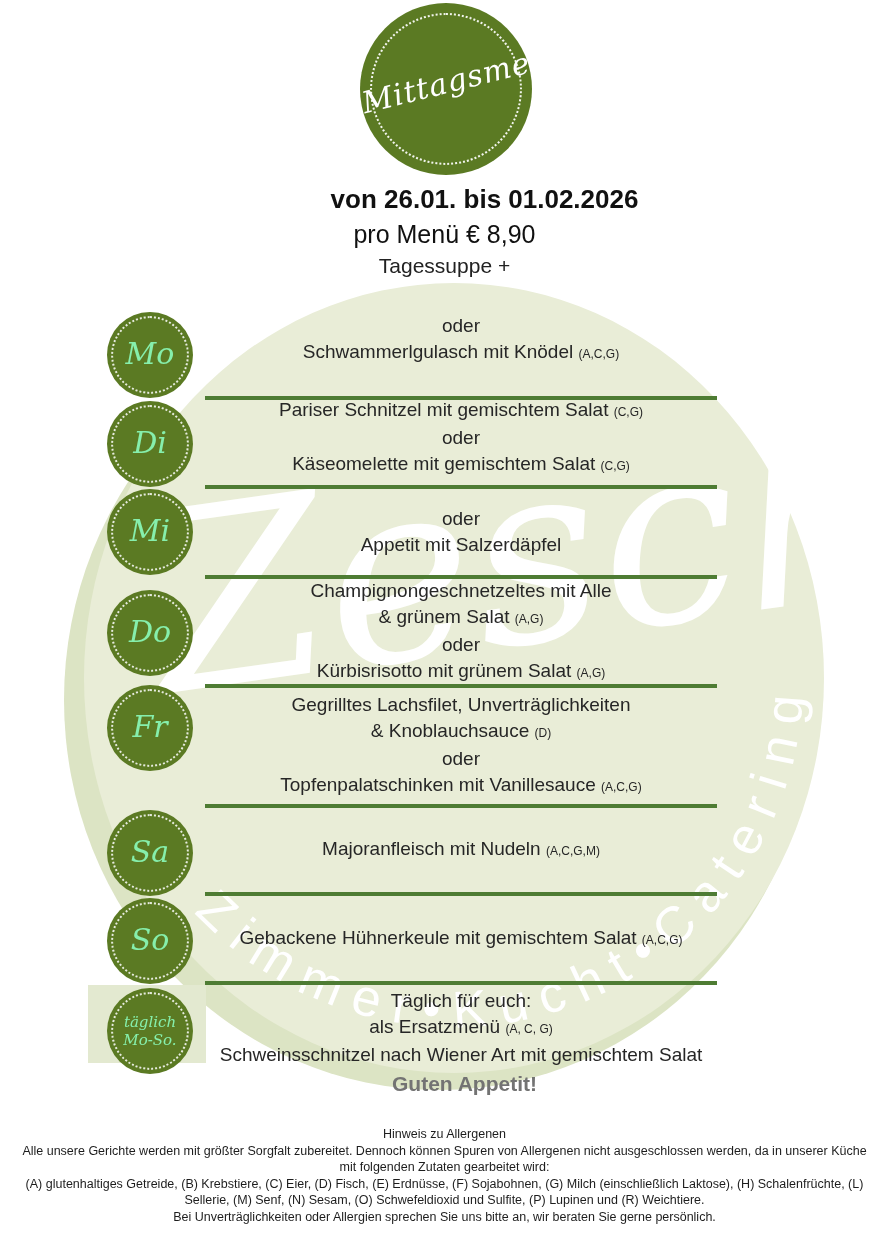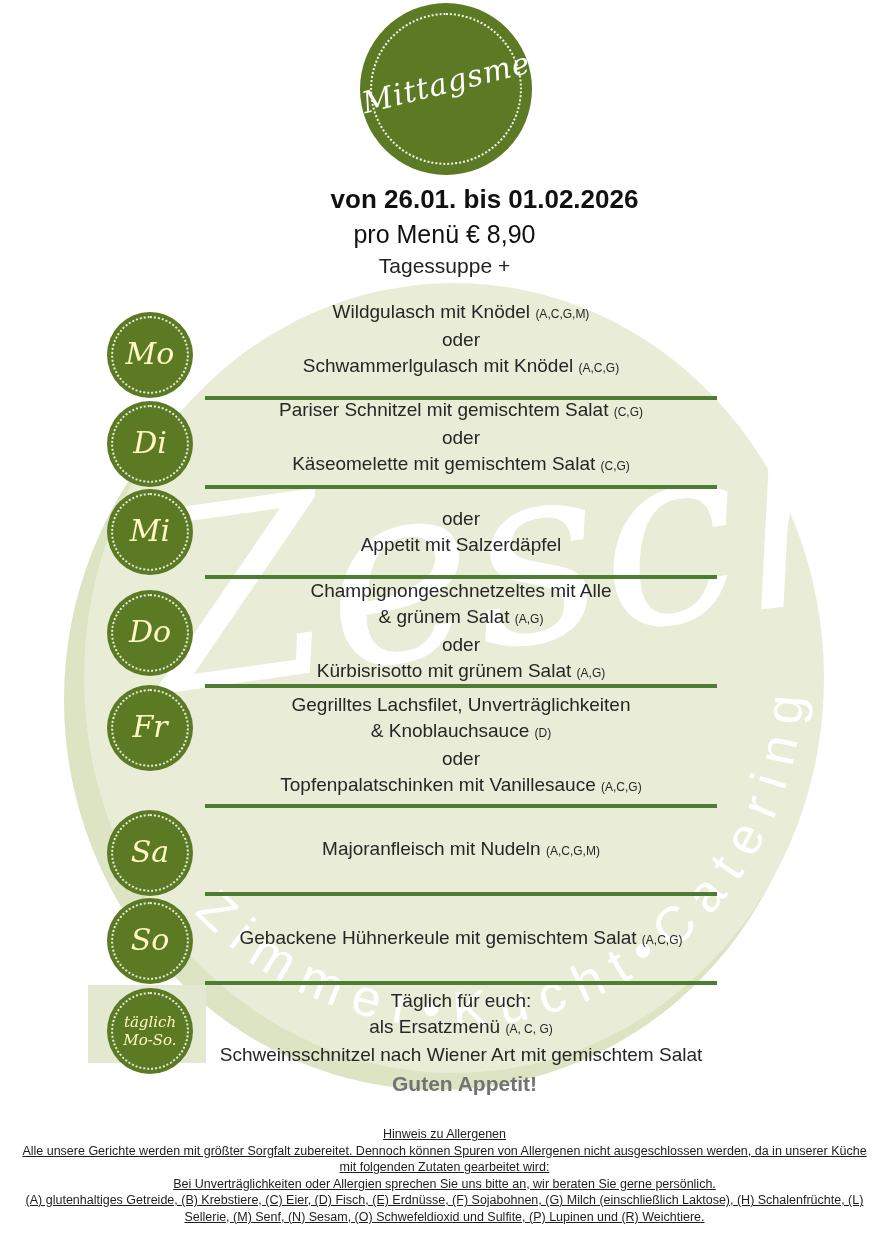--- a/index.html
+++ b/index.html
@@ -57,21 +57,21 @@
     left:107px;width:86px;height:86px;border-radius:50%;
     background:#5b7a23;z-index:6;
   }
   .badge .ring{
     position:absolute;inset:4px;border:2px dotted rgba(255,255,255,.85);
     border-radius:50%;
   }
   .badge .lbl{
     position:absolute;left:0;right:0;top:50%;transform:translateY(-54%);
     text-align:center;font-family:"DejaVu Serif", serif;font-style:italic;
-    font-size:30px;color:#fef9c3;
+    font-size:30px;color:#86efac;
   }
   .badge .lbl.small{font-size:15px;line-height:18px;transform:translateY(-50%);}
   
   .section{
     left:205px;width:512px;z-index:5;
     display:flex;flex-direction:column;justify-content:center;align-items:center;
   }
   .dish{
     font-size:19px;line-height:26px;color:#262626;white-space:nowrap;
   }
@@ -79,21 +79,21 @@
   .sep{
     left:205px;width:512px;height:4px;background:#4e7c33;z-index:5;
   }
   
   .closing{
     left:0;top:1072px;width:889px;text-align:center;
     font-size:21px;font-weight:bold;color:#737373;z-index:5;margin-left:20px;
   }
   .footer{
     left:0;top:1126px;width:889px;z-index:5;text-align:center;
-    font-size:12.5px;line-height:16.5px;color:#1d1d1d;text-decoration:underline;
+    font-size:12.5px;line-height:16.5px;color:#1d1d1d;
   }
   .footer p{margin:0 auto;max-width:852px;}
 </style>
 </head>
 <body>
 
 <div class="abs wm-ellipse-shadow"></div>
 <div class="abs wm-ellipse"></div>
 <div class="abs wm-rect"></div>
 <div class="abs wm-script">Zesch</div>
@@ -143,21 +143,20 @@
   </div>
 <div class="abs badge" style="top:988px">
     <div class="ring"></div>
   <div class="lbl small">
     <div>täglich</div>
     <div>Mo-So.</div>
   </div>
 </div>
 
 <div class="abs section" style="top:283px;height:113px">
-  <div class="dish"><span>Wildgulasch mit Knödel</span> <span class="allerg">(A,C,G,M)</span></div>
   <div class="dish"><span>oder</span></div>
   <div class="dish"><span>Schwammerlgulasch mit Knödel</span> <span class="allerg">(A,C,G)</span></div>
 </div>
 <div class="abs sep" style="top:396px"></div>
 
 <div class="abs section" style="top:400px;height:76px">
   <div class="dish"><span>Pariser Schnitzel mit gemischtem Salat</span> <span class="allerg">(C,G)</span></div>
   <div class="dish"><span>oder</span></div>
   <div class="dish"><span>Käseomelette mit gemischtem Salat</span> <span class="allerg">(C,G)</span></div>
 </div>
@@ -199,15 +198,15 @@
   <div class="dish"><span>Täglich für euch:</span></div>
   <div class="dish"><span>als Ersatzmenü</span> <span class="allerg">(A, C, G)</span></div>
   <div class="dish"><span>Schweinsschnitzel nach Wiener Art mit gemischtem Salat</span></div>
 </div>
 
 <div class="abs closing">Guten Appetit!</div>
 
 <div class="abs footer">
   <p>Hinweis zu Allergenen</p>
   <p>Alle unsere Gerichte werden mit größter Sorgfalt zubereitet. Dennoch können Spuren von Allergenen nicht ausgeschlossen werden, da in unserer Küche mit folgenden Zutaten gearbeitet wird:</p>
+  <p>(A) glutenhaltiges Getreide, (B) Krebstiere, (C) Eier, (D) Fisch, (E) Erdnüsse, (F) Sojabohnen, (G) Milch (einschließlich Laktose), (H) Schalenfrüchte, (L) Sellerie, (M) Senf, (N) Sesam, (O) Schwefeldioxid und Sulfite, (P) Lupinen und (R) Weichtiere.</p>
   <p>Bei Unverträglichkeiten oder Allergien sprechen Sie uns bitte an, wir beraten Sie gerne persönlich.</p>
-  <p>(A) glutenhaltiges Getreide, (B) Krebstiere, (C) Eier, (D) Fisch, (E) Erdnüsse, (F) Sojabohnen, (G) Milch (einschließlich Laktose), (H) Schalenfrüchte, (L) Sellerie, (M) Senf, (N) Sesam, (O) Schwefeldioxid und Sulfite, (P) Lupinen und (R) Weichtiere.</p>
 </div>
 
 </body></html>

